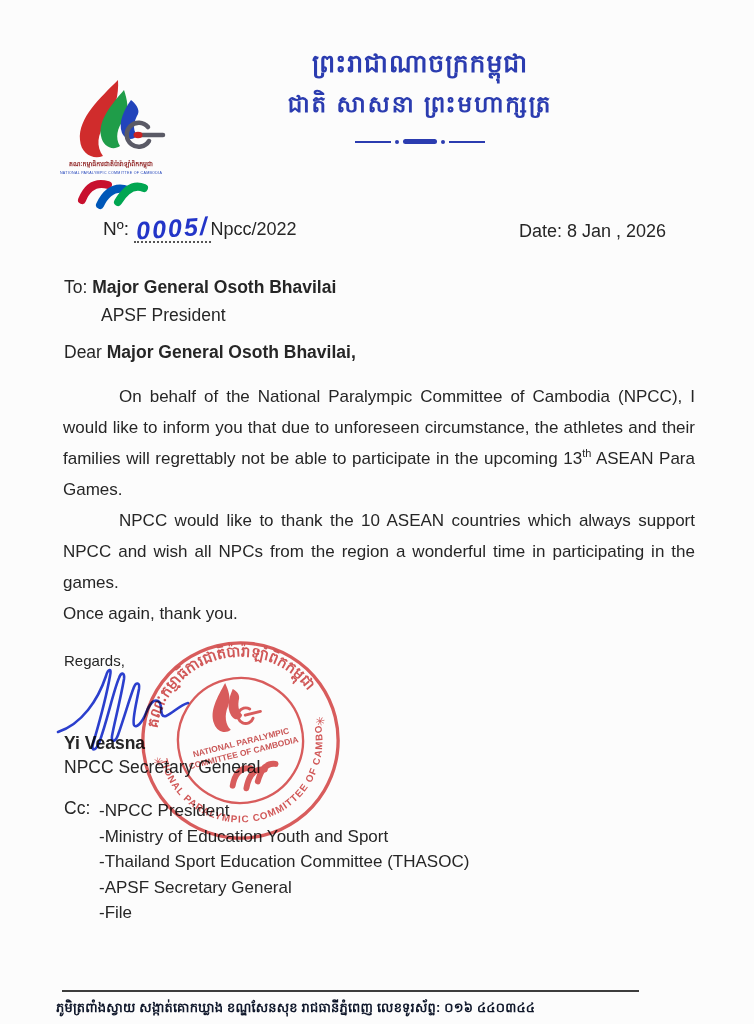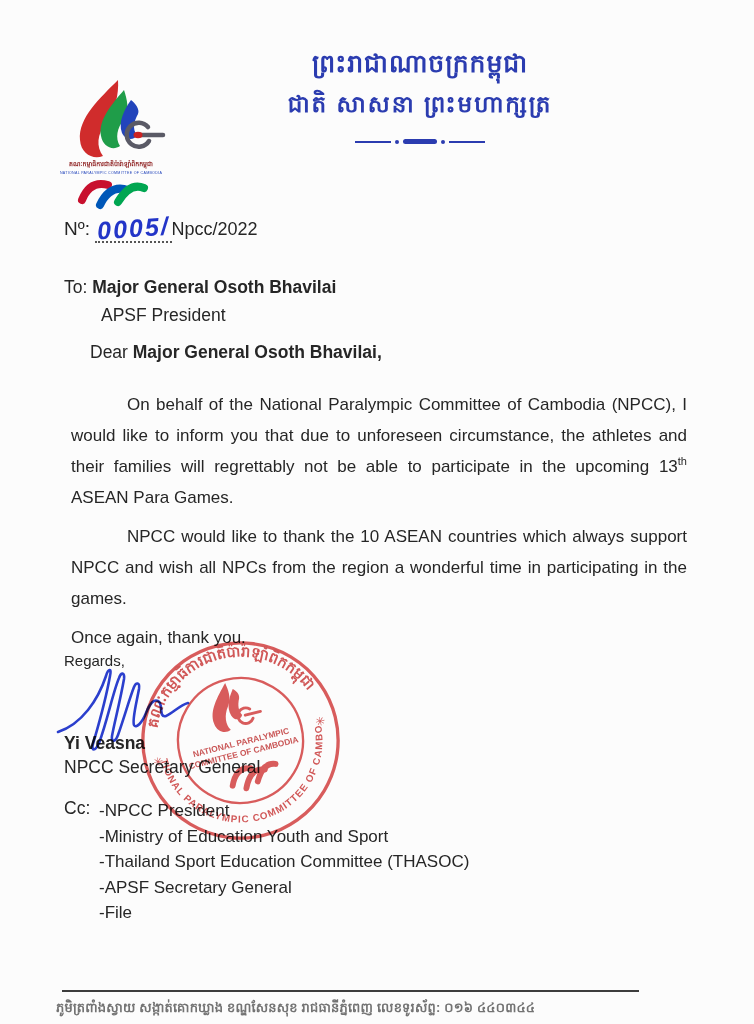--- a/index.html
+++ b/index.html
@@ -15,52 +15,52 @@
   .motto { left:90px; width:660px; text-align:center; color:#2b3cb0; font-weight:bold; }
   .motto1 { top:48px; font-size:25px; letter-spacing:1px; }
   .motto2 { top:90px; font-size:23px; letter-spacing:2px; }
   .divider { left:355px; top:139px; width:130px; display:flex; align-items:center; justify-content:center; gap:4px; }
   .divider .ln { height:2px; background:#2b3cb0; flex:1; }
   .divider .mid { width:34px; height:5px; border-radius:3px; background:#2b3cb0; }
   .divider .dot { width:4px; height:4px; border-radius:50%; background:#2b3cb0; }
 
   
   .ref-line { left:64px; top:212px; font-size:18px; white-space:nowrap; }
-  .ref-label { font-size:19px; }
+  .ref-label { font-size:19px;margin-left:39px; }
   .dotted { display:inline-block; border-bottom:2px dotted #555; padding:0 2px; }
   .hand { display:inline-block; font-size:25px; font-style:italic; font-weight:bold;
           color:#2335c8; letter-spacing:2px; transform:rotate(-4deg) translateY(2px); }
   .typed-suffix { font-size:18px; }
   .date-line { left:519px; top:221px; font-size:18px; }
 
   
   .to-block { left:64px; top:273px; font-size:17.5px; line-height:28px; }
   .to-row2 { margin-left:37px; }
-  .salutation { left:64px; top:342px; font-size:17.5px;margin-left:26px; }
+  .salutation { left:64px; top:342px; font-size:17.5px; }
 
   
   .body-text { left:63px; top:381px; width:632px; font-size:17px; line-height:31px; text-align:justify; }
-  .body-text p { margin:8px; text-indent:56px; }
+  .body-text p { margin:0; text-indent:56px; }
   .body-text p.no-indent { text-indent:0; }
   .sup { vertical-align:super; font-size:11px; line-height:0; }
 
   
   .regards { left:64px; top:652px; font-size:15px; }
   .signer-name { left:64px; top:733px; font-size:17.5px; font-weight:bold; }
   .signer-title { left:64px; top:757px; font-size:17.5px; }
   .sig-svg { left:52px; top:652px; z-index:3; mix-blend-mode:multiply; }
   .stamp-svg { left:138px; top:638px; z-index:2; mix-blend-mode:multiply; opacity:.92; }
 
   
   .cc-label { left:64px; top:798px; font-size:17.5px; }
   .cc-items { left:99px; top:798px; font-size:17px; line-height:25.5px; }
 
   
   .footer-line { left:62px; top:990px; width:577px; height:2px; background:#3d3d3d; }
-  .footer-text { left:56px; top:999px; font-size:13px; font-weight:600; color:#737373; letter-spacing:.2px; }
+  .footer-text { left:56px; top:999px; font-size:13px; font-weight:600; color:#0f172a; letter-spacing:.2px; }
 
   .logo-svg { left:26px; top:78px; }
 </style>
 </head>
 <body>
 
 <div class="page">
 
   <svg class="abs logo-svg" width="170" height="132" viewBox="0 0 170 132">
     <path d="M92,2 C74,20 52,40 54,62 C55,76 67,82 77,78 C70,69 71,56 80,45 C89,34 93,16 92,2 Z" fill="#d02c2c"></path>
@@ -85,20 +85,21 @@
       <span class="dot"></span>
       <span class="mid"></span>
       <span class="dot"></span>
       <span class="ln"></span>
   </div>
 
   <div class="abs ref-line">
     <span class="ref-label">Nº:</span>
     <span class="dotted"><span class="hand">0005/</span></span><span class="typed-suffix">Npcc/2022</span>
   </div>
+  <div class="abs date-line">Date: 8 Jan , 2026</div>
 
   <div class="abs to-block">
     <div>
       <span>To:</span>
       <b>Major General Osoth Bhavilai</b>
     </div>
     <div class="to-row2">APSF President</div>
   </div>
 
   <div class="abs salutation">

